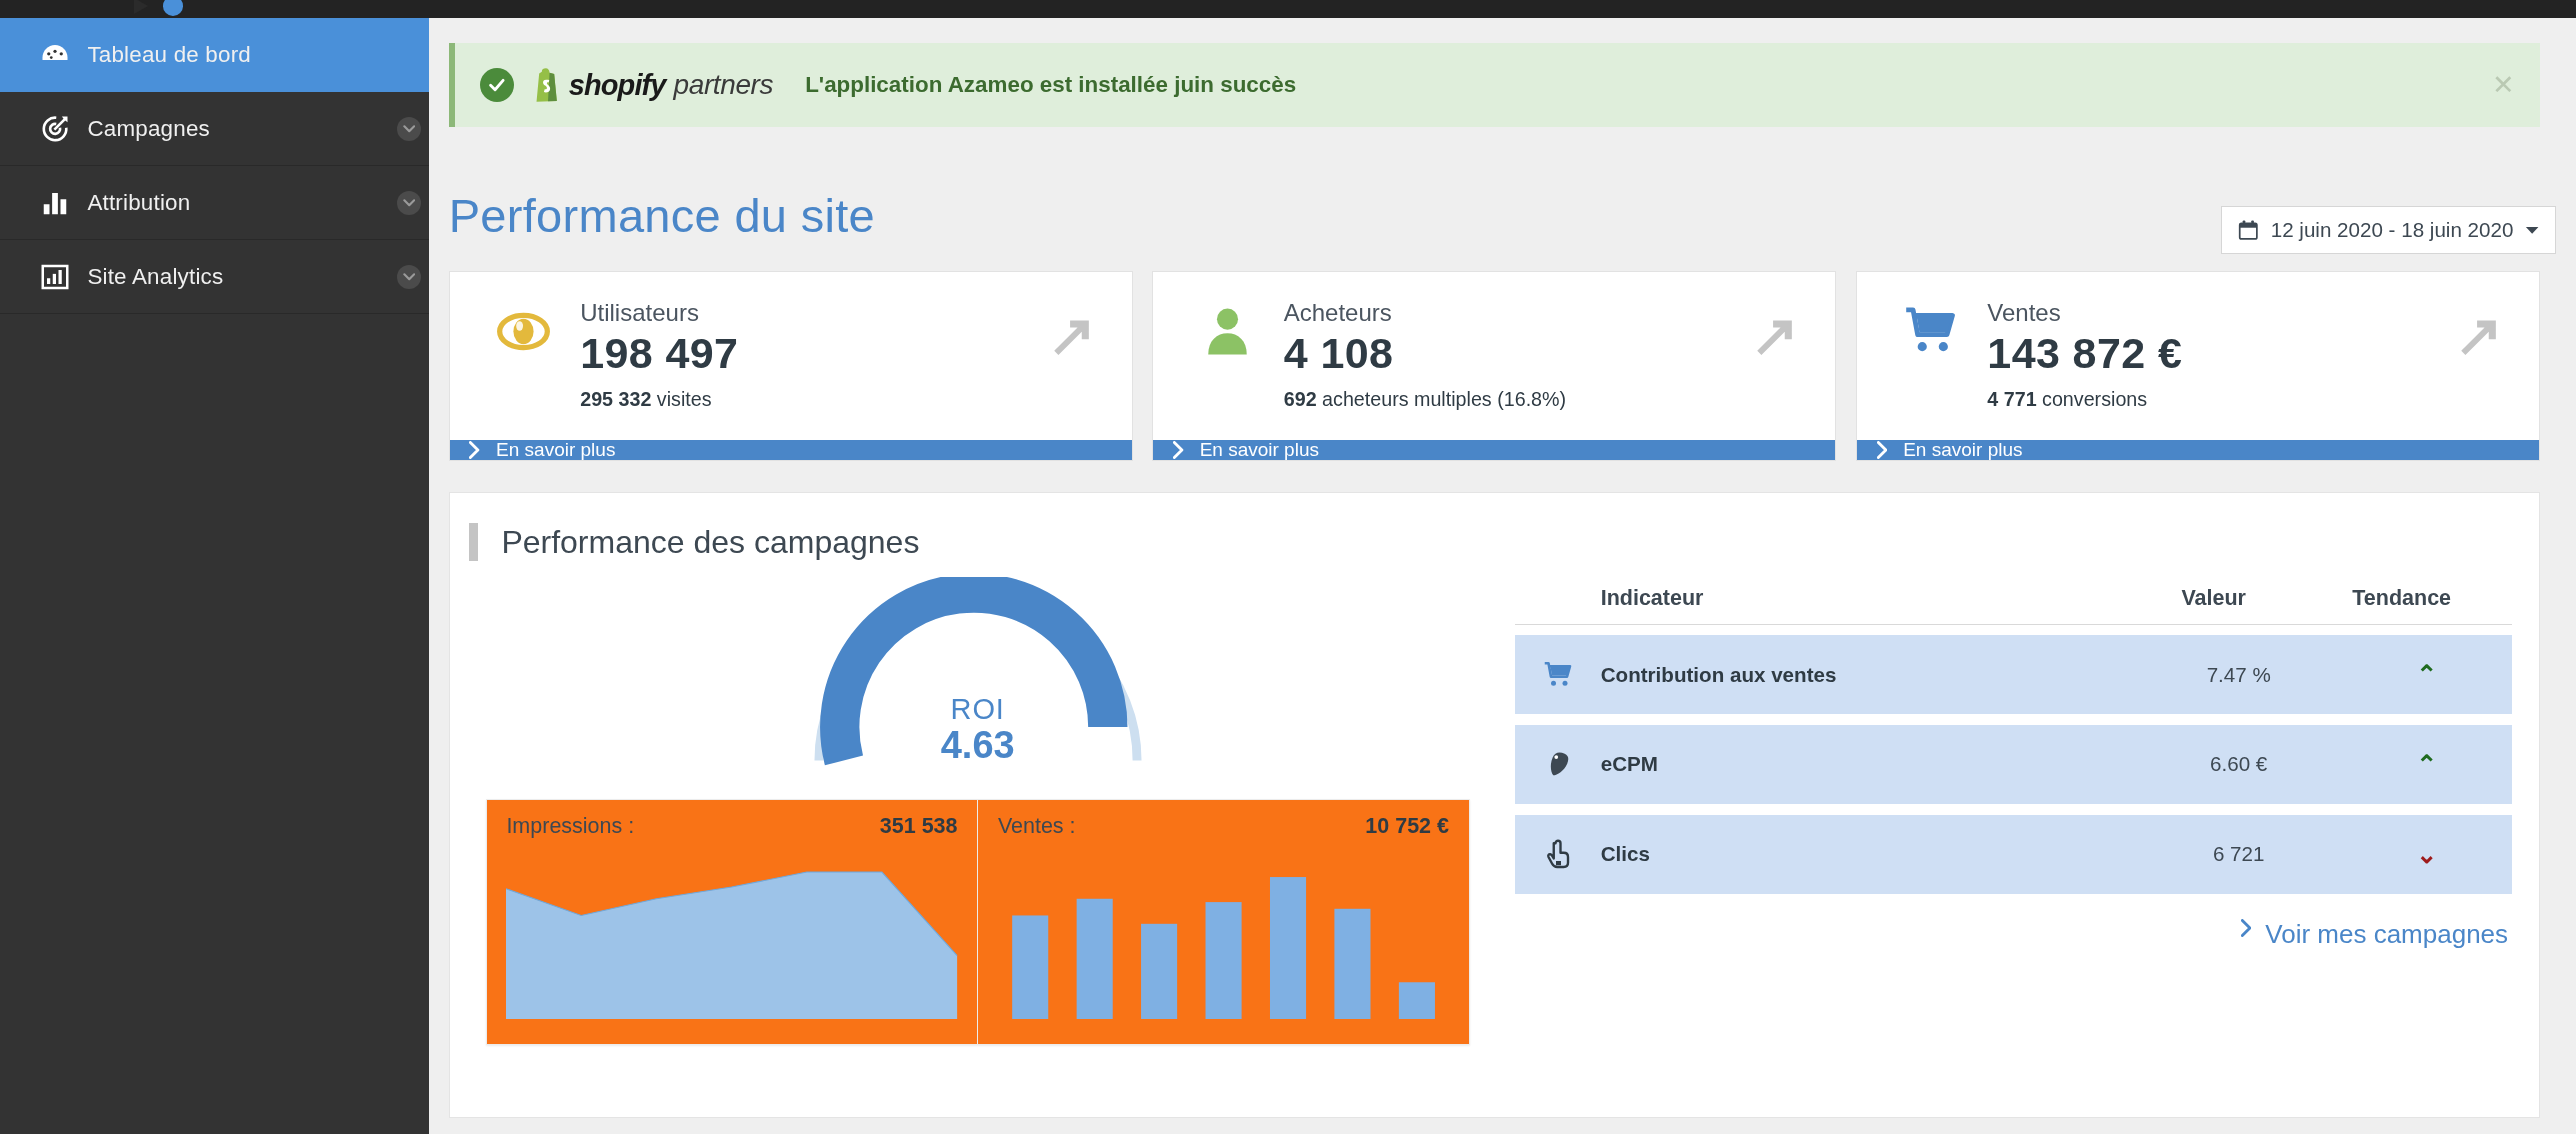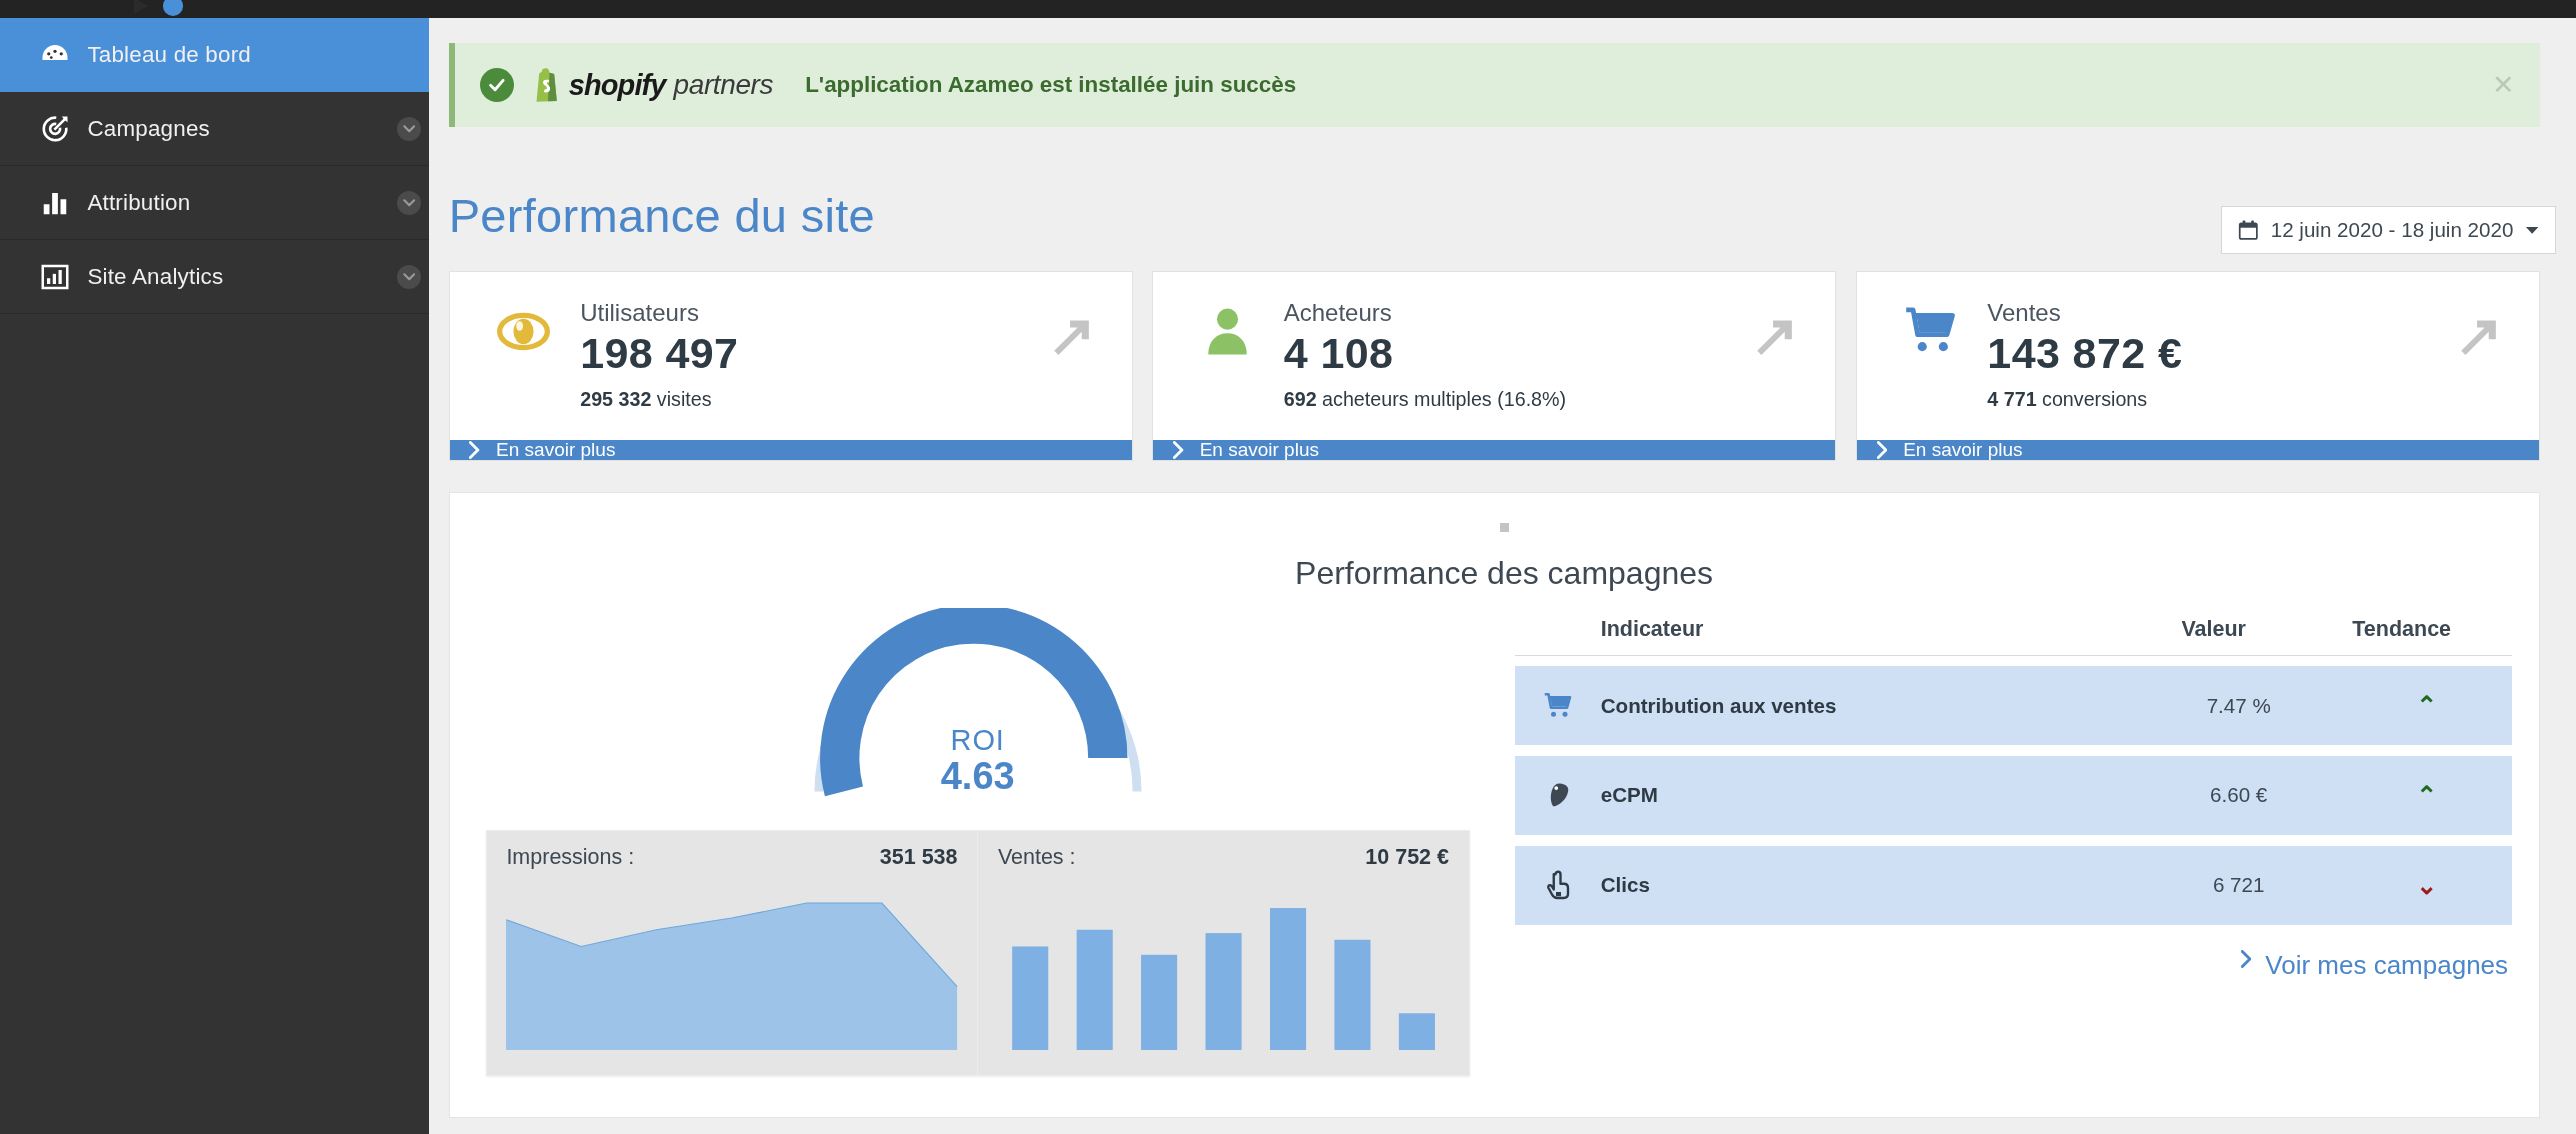--- a/index.html
+++ b/index.html
@@ -178,21 +178,21 @@
   .card-foot span { font-size: 19px; }
 
   
   .panel {
     position: absolute; left: 19.7px; top: 474px;
     width: 2091px; height: 626px;
     background: #ffffff; border: 0.9px solid #e4e4e4;
   }
   .panel-head {
     display: flex; align-items: center;
-    padding: 30px 0 0 19.7px; gap: 23px; flex-direction: column;
+    padding: 30px 0 0 19.7px; gap: 23px;
   }
   .panel-bar {
     width: 9px; height: 38px; background: #c4c4c4; flex: 0 0 9px;
   }
   .panel-title { font-size: 32px; color: #3d4852; font-weight: 400; }
 
   .panel-body {
     display: flex; padding: 16px 27px 0 27px; gap: 36px;
   }
   .left-col { width: 1002px; flex: 0 0 1002px; position: relative; }
@@ -208,21 +208,21 @@
     position: absolute; left: 0; right: 0; top: 116px;
     text-align: center; color: #4a86c8;
   }
   .gauge-roi { font-size: 29px; letter-spacing: 0.9px; }
   .gauge-val { font-size: 38px; font-weight: 600; margin-top: -1.8px; }
 
   
   .mini-row {
     display: flex; gap: 0;
     border: 0.9px solid #ececec;
-    background: #e5e5e5;
+    background: #f97316;
     box-shadow: 0 0.9px 1.8px rgba(0,0,0,.08);
     width: 984px; margin: 16px auto 0 auto;
     height: 246px;
   }
   .mini {
     flex: 1 1 0; padding: 14.3px 19.7px 9px 19.7px;
     position: relative;
   }
   .mini + .mini { border-left: 0.9px solid #ececec; }
   .mini-head {

